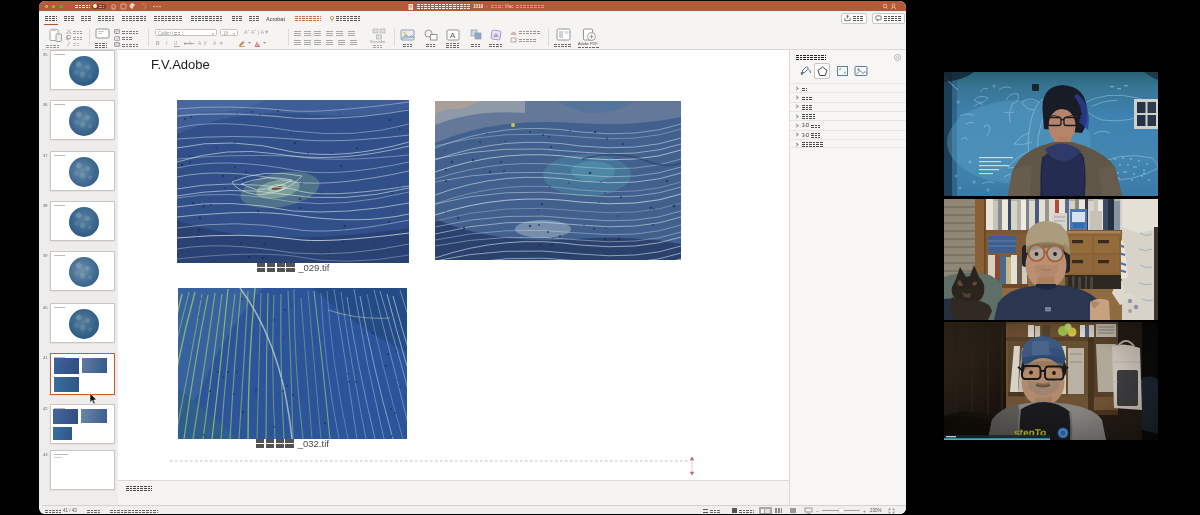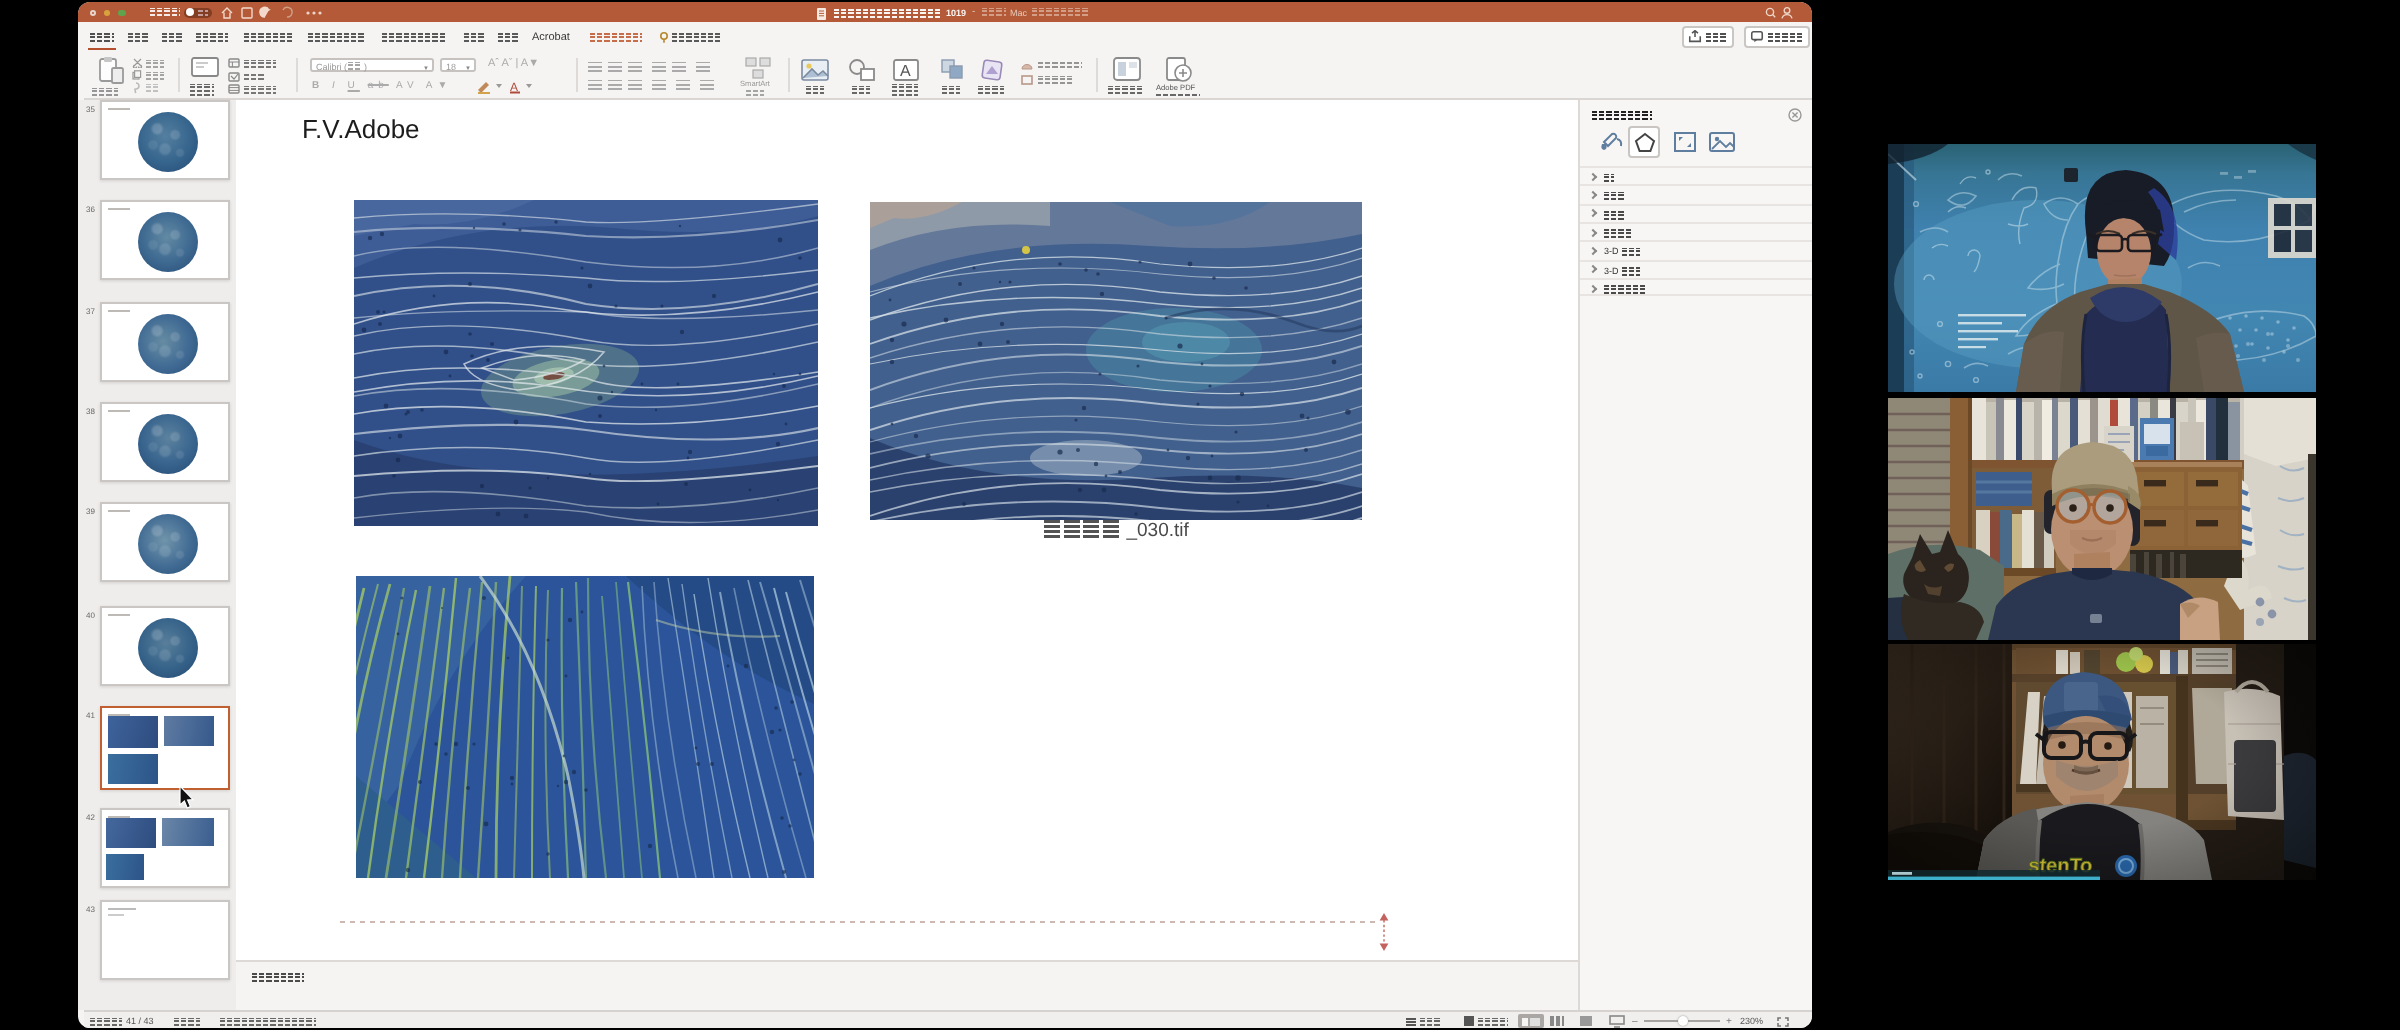--- a/index.html
+++ b/index.html
@@ -554,21 +554,22 @@
               <circle cx="115" cy="107" r="0.9"></circle>
               <circle cx="65" cy="124" r="1.2"></circle>
               <circle cx="59" cy="84" r="0.8"></circle>
               <circle cx="208" cy="78" r="1.1"></circle>
               <circle cx="195" cy="45" r="1.1"></circle>
               <circle cx="96" cy="139" r="0.9"></circle>
               <circle cx="186" cy="45" r="0.7"></circle>
             </g>
       </svg>
     </div>
-    <div style="position:absolute;left:317px;top:210px;width:246px;text-align:center;font-size:9.5px;color:#4a4a4a;"><span class="jp9" style="width:39px;height:9px;"></span> _030.tif</div>
+    <div style="position:absolute;left:59px;top:212px;width:232px;text-align:center;font-size:9.5px;color:#4a4a4a;"><span class="jp9" style="width:39px;height:9px;"></span> _029.tif</div>
+    <div style="position:absolute;left:60px;top:388px;width:229px;text-align:center;font-size:9.5px;color:#4a4a4a;"><span class="jp9" style="width:39px;height:9px;"></span> _032.tif</div>
     <svg style="position:absolute;left:52px;top:410px;" width="520" height="2">
           <line x1="0" y1="1" x2="520" y2="1" stroke="#cdb9b1" stroke-width="1" stroke-dasharray="2.5 2.5"></line>
         </svg>
     <svg style="position:absolute;left:570px;top:406px;" width="8" height="20" viewBox="0 0 8 20">
           <path d="M4 4 V16" stroke="#c4625f" stroke-width=".7" stroke-dasharray="1.2 1.2"></path>
           <path d="M4 0.5 L6.2 4.2 H1.8z" fill="#c4625f"></path>
           <path d="M4 19.5 L6.2 15.8 H1.8z" fill="#c4625f"></path>
         </svg>
   </div>
   <div id="notes">

